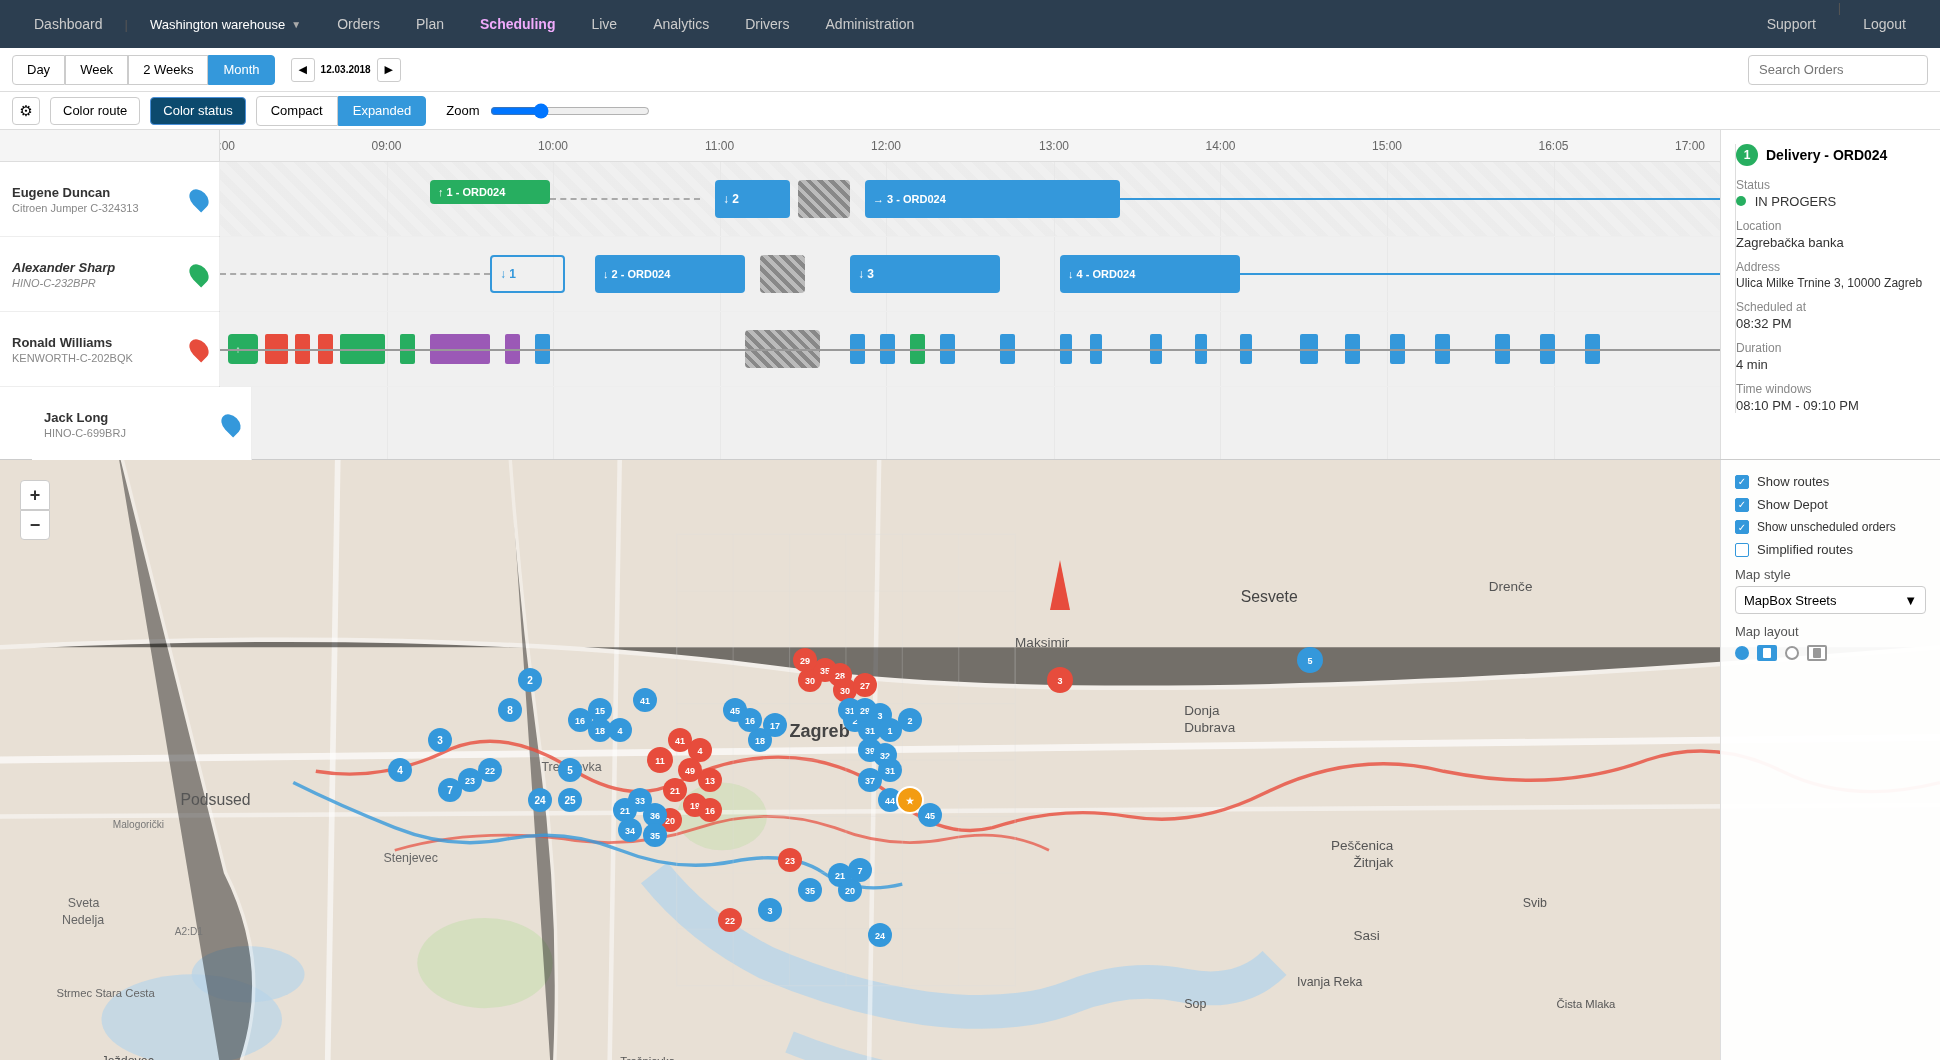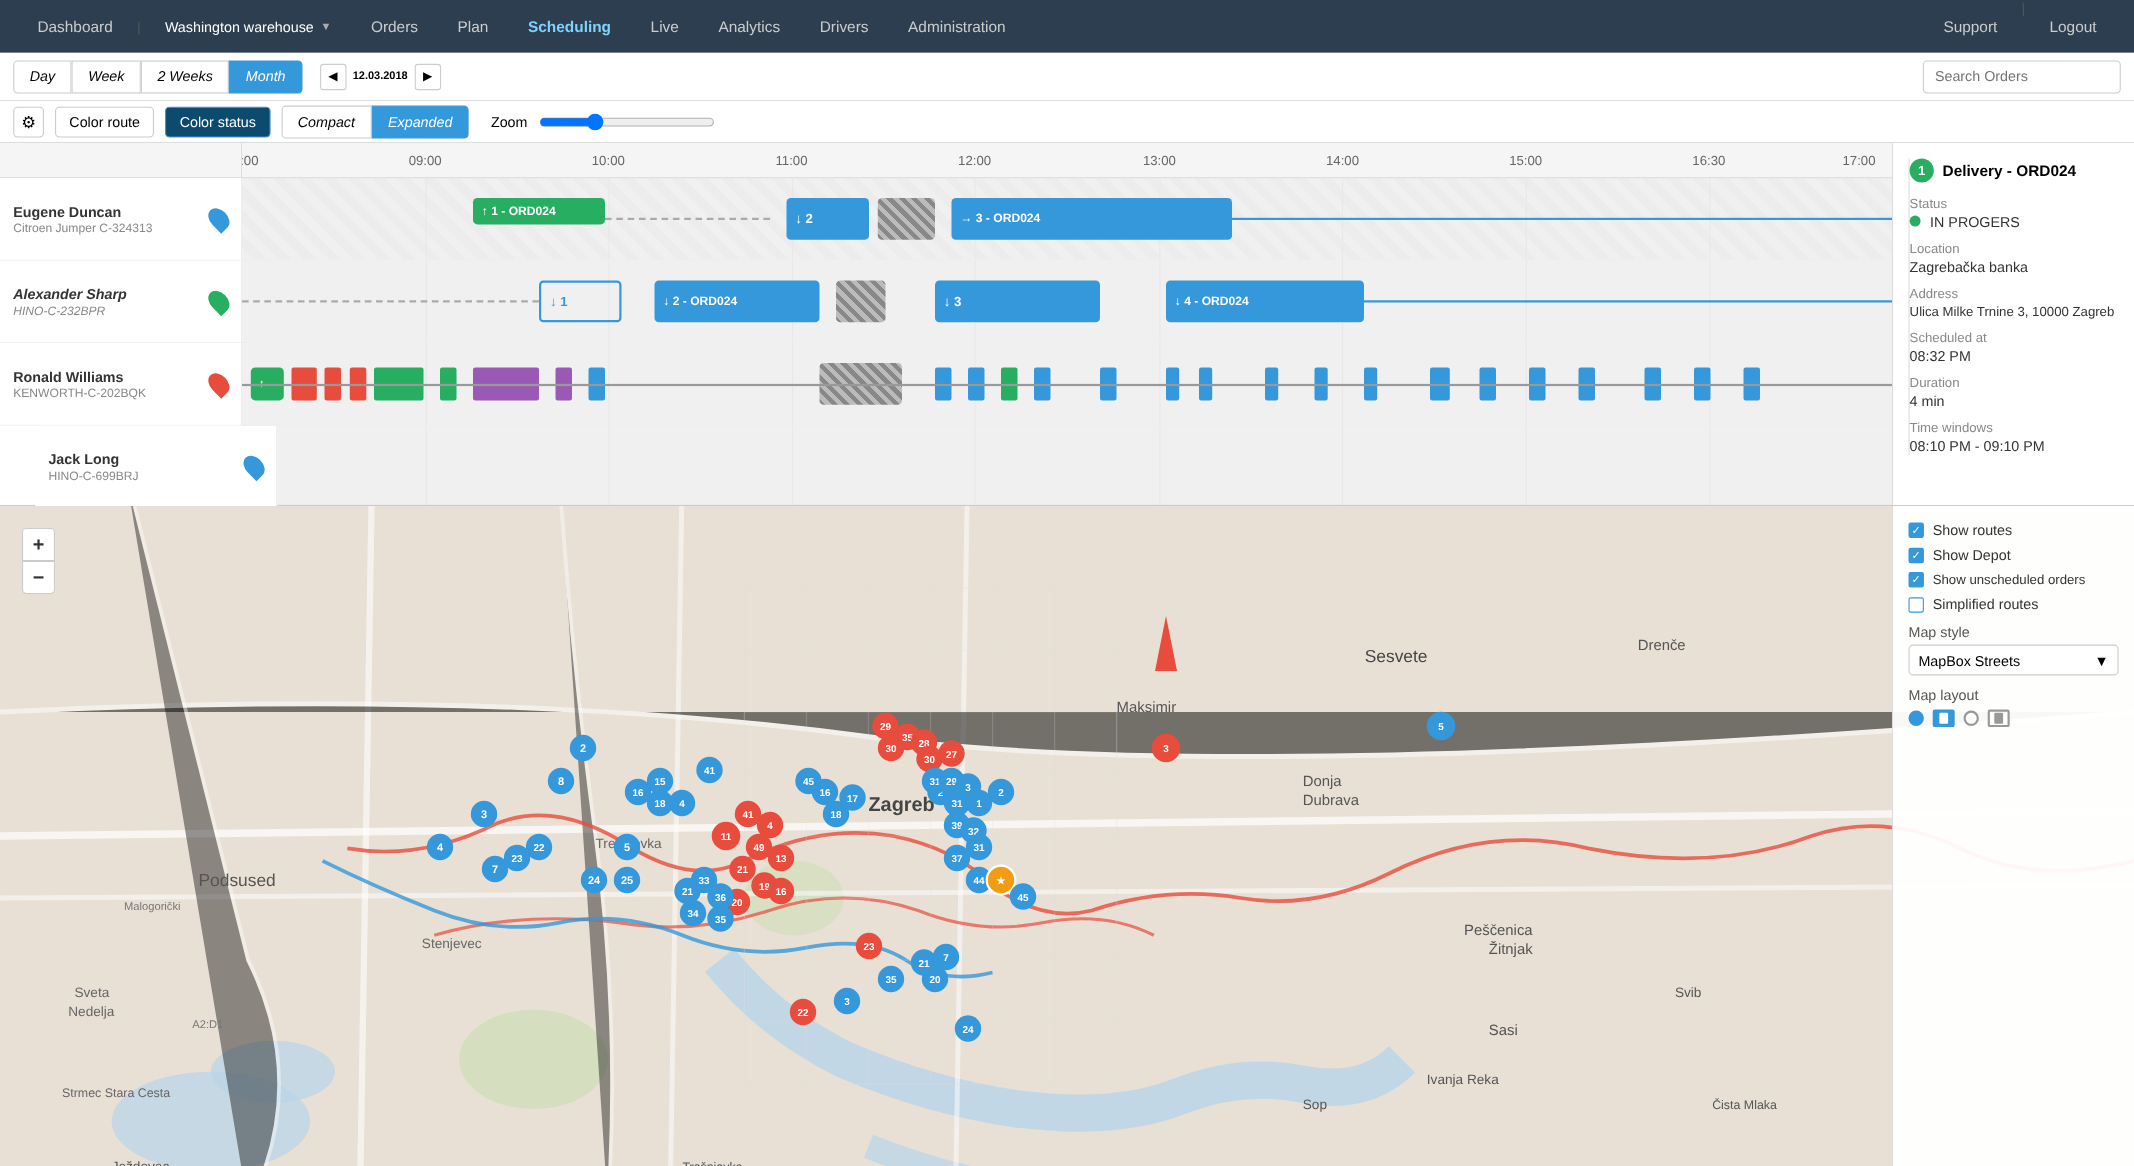--- a/index.html
+++ b/index.html
@@ -18,21 +18,21 @@
     .nav-item {
       padding: 0 18px;
       height: 48px;
       display: flex;
       align-items: center;
       cursor: pointer;
       color: #ccc;
       font-size: 14px;
       white-space: nowrap;
     }
-    .nav-item.active { color: #7dd3fc; font-weight: bold; }
+    .nav-item.active { color: #f0abfc; font-weight: bold; }
     .nav-separator { color: #555; margin: 0 4px; }
     .nav-warehouse {
       display: flex; align-items: center; gap: 6px; color: #fff; padding: 0 18px;
     }
     .nav-warehouse .chevron { font-size: 10px; color: #aaa; }
     .nav-right { margin-left: auto; display: flex; }
 
     
     .toolbar1 {
       background: #fff;
@@ -46,21 +46,20 @@
     .btn-group { display: flex; gap: 0; }
     .btn {
       padding: 5px 14px;
       border: 1px solid #ccc;
       background: #fff;
       cursor: pointer;
       font-size: 13px;
       height: 30px;
       display: flex;
       align-items: center;
-      font-style: italic;
     }
     .btn:first-child { border-radius: 4px 0 0 4px; }
     .btn:last-child { border-radius: 0 4px 4px 0; }
     .btn.active { background: #3498db; color: #fff; border-color: #3498db; }
     .date-nav {
       display: flex; align-items: center; gap: 6px; margin-left: 8px;
     }
     .date-nav .arrow-btn {
       width: 24px; height: 24px; border: 1px solid #ccc; background: #fff;
       cursor: pointer; display: flex; align-items: center; justify-content: center;
@@ -421,21 +420,21 @@
 
     <div class="time-header" style="position:relative;height:32px;background:#f5f5f5;border-bottom:1px solid #ddd;">
       <div class="time-tick" style="left:0px;">08:00</div>
       <div class="time-tick" style="left:11.1%;">09:00</div>
       <div class="time-tick" style="left:22.2%;">10:00</div>
       <div class="time-tick" style="left:33.3%;">11:00</div>
       <div class="time-tick" style="left:44.4%;">12:00</div>
       <div class="time-tick" style="left:55.6%;">13:00</div>
       <div class="time-tick" style="left:66.7%;">14:00</div>
       <div class="time-tick" style="left:77.8%;">15:00</div>
-      <div class="time-tick" style="left:88.9%;">16:30</div>
+      <div class="time-tick" style="left:88.9%;">16:05</div>
       <div class="time-tick" style="left:98%;">17:00</div>
     </div>
 
     <div class="gantt-row" style="height:75px;position:relative;border-bottom:1px solid #eee;background:repeating-linear-gradient(45deg,transparent,transparent 8px,rgba(0,0,0,0.015) 8px,rgba(0,0,0,0.015) 16px);">
 
       <div style="position:absolute;top:0;bottom:0;width:1px;background:#e8e8e8;left:11.1%;"></div>
       <div style="position:absolute;top:0;bottom:0;width:1px;background:#e8e8e8;left:22.2%;"></div>
       <div style="position:absolute;top:0;bottom:0;width:1px;background:#e8e8e8;left:33.3%;"></div>
       <div style="position:absolute;top:0;bottom:0;width:1px;background:#e8e8e8;left:44.4%;"></div>
       <div style="position:absolute;top:0;bottom:0;width:1px;background:#e8e8e8;left:55.6%;"></div>

